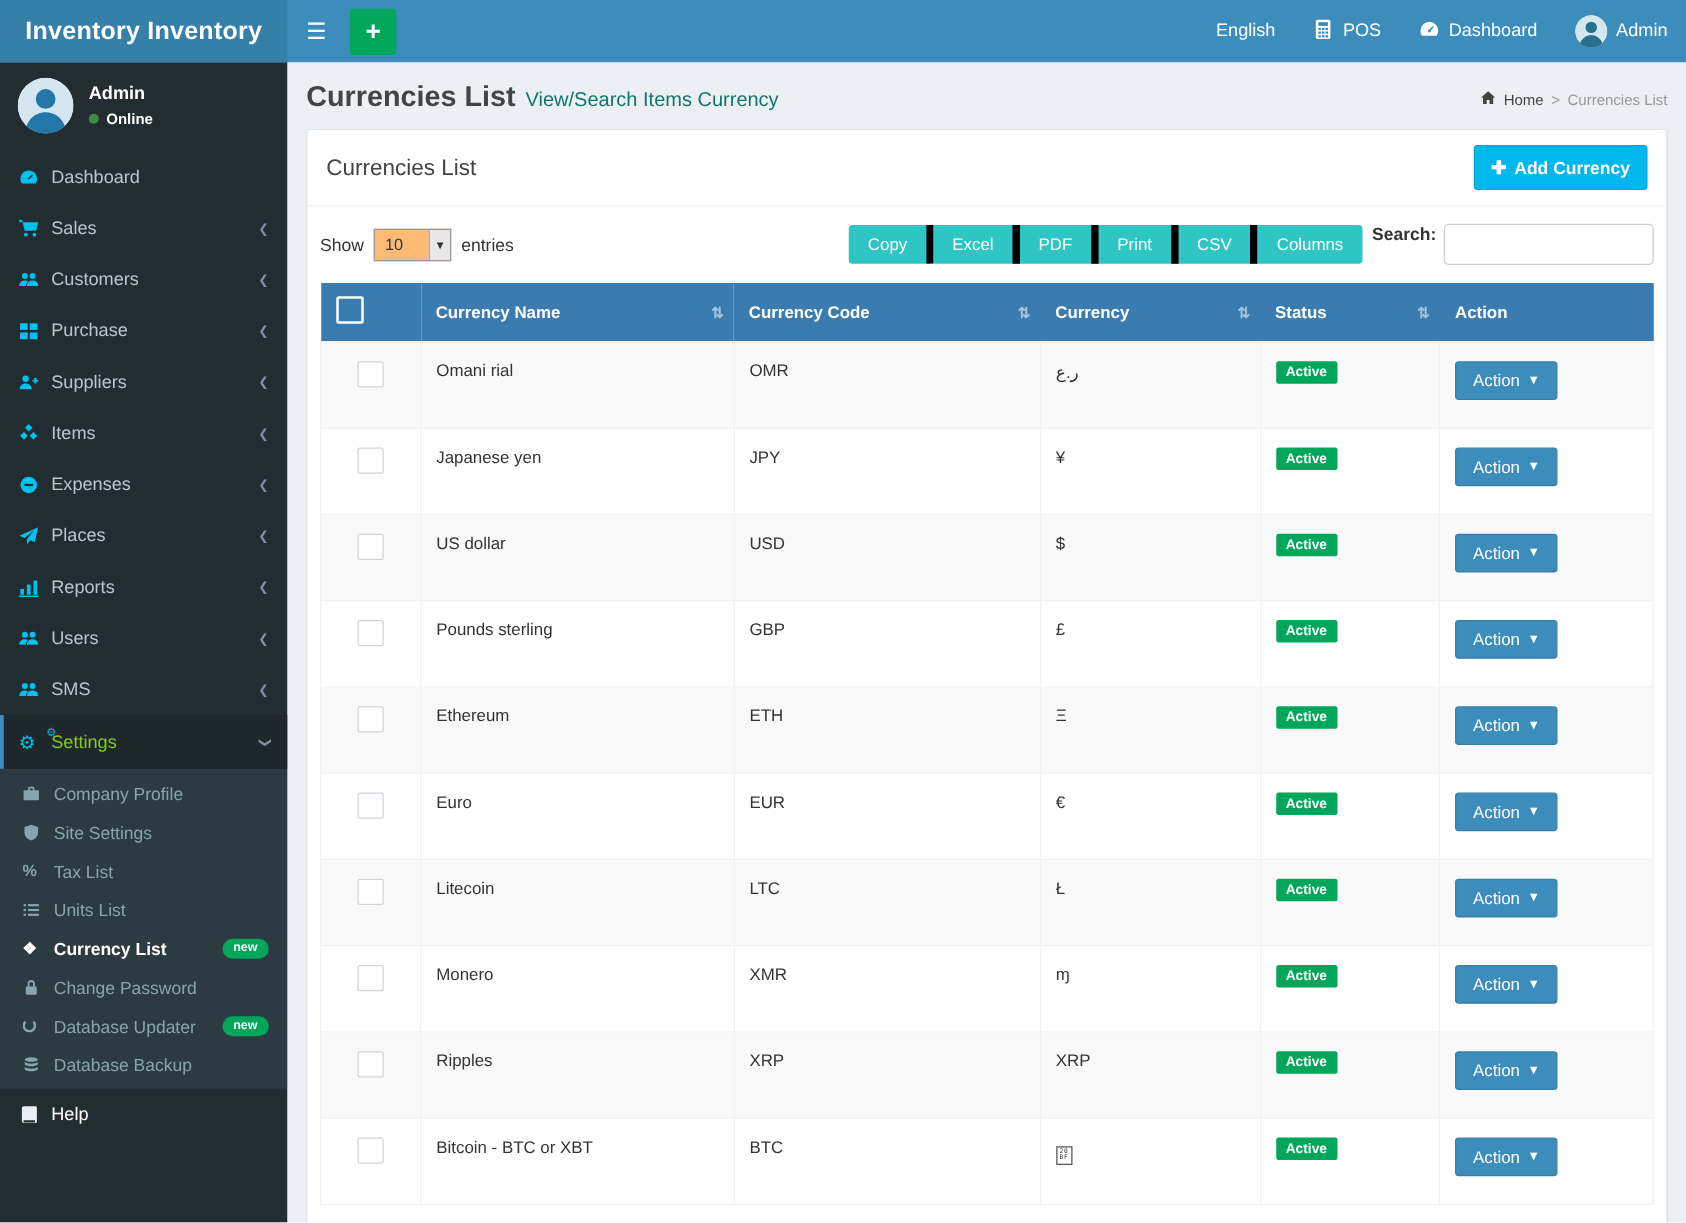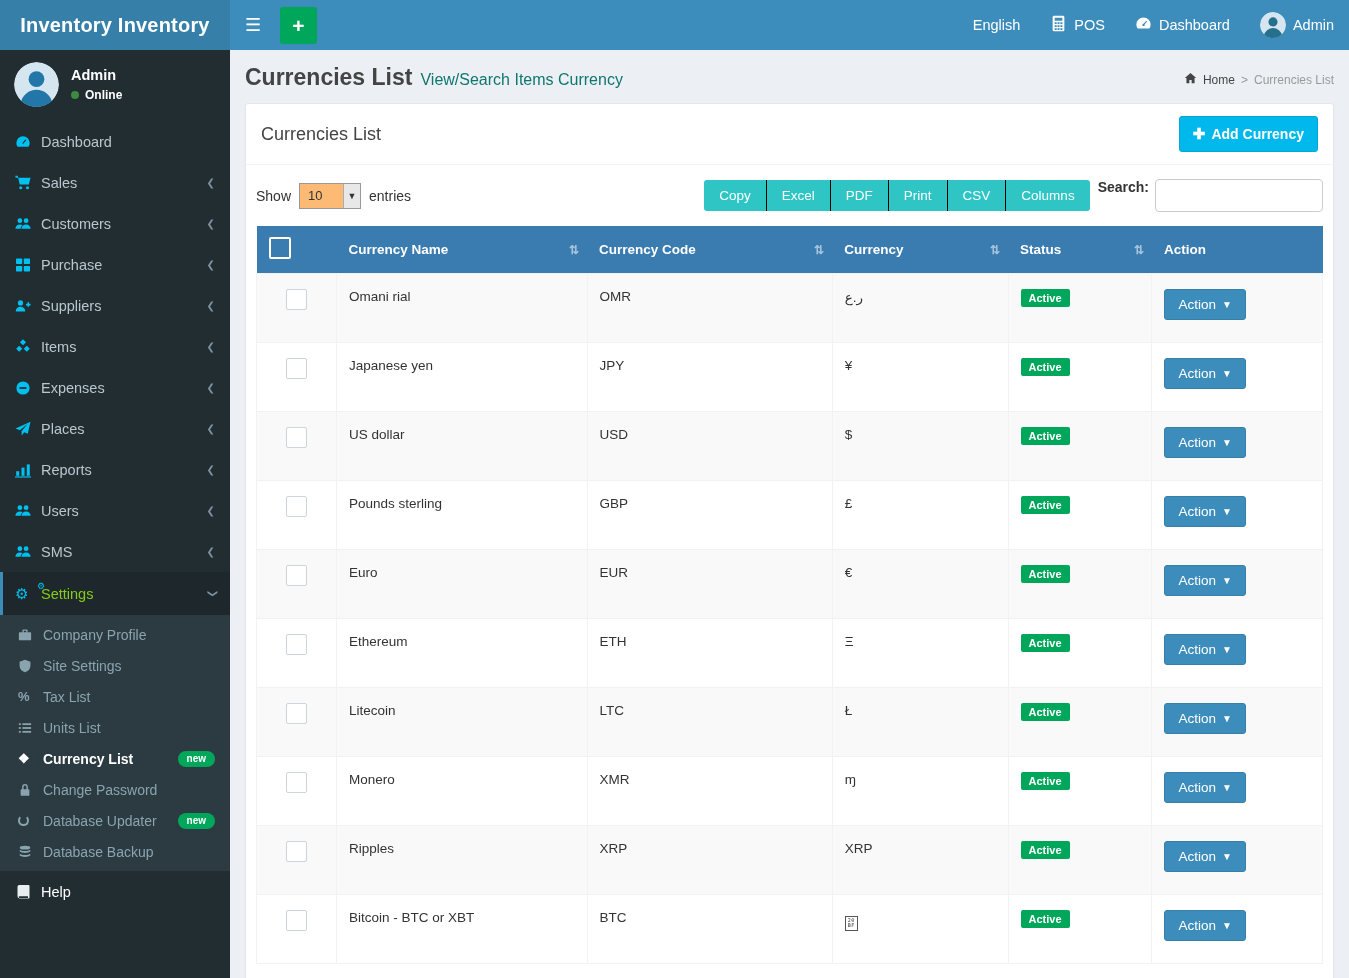--- a/index.html
+++ b/index.html
@@ -76,21 +76,21 @@
   .add-btn .plus { font-size:15px; font-weight:bold; }
 
   
   .toolbar { display:flex; align-items:center; padding:14px 10px 12px 10px; }
   .show-group { display:flex; align-items:center; gap:8px; font-size:14px; color:#333; }
   .fake-select { width:62px; height:26px; border:1px solid #999; background:#fdba74; display:flex; align-items:stretch; cursor:pointer; }
   .fs-value { flex:1; display:flex; align-items:center; padding-left:8px; font-size:13px; }
   .fs-arrow { width:17px; background:#e8e8e8; border-left:1px solid #adadad; display:flex; align-items:center; justify-content:center; font-size:9px; color:#333; }
   .export-group { display:flex; margin-left:auto; }
   .exp-btn { background:#2fc5c5; color:#fff; border:none; padding:8px 15px; font-size:13.5px; cursor:pointer;
-             border-right:1px solid #000000; }
+             border-right:6px solid #000000; }
   .exp-btn:first-child { border-radius:3px 0 0 3px; }
   .exp-btn:last-child { border-right:none; border-radius:0 3px 3px 0; }
   .search-group { display:flex; align-items:flex-start; gap:6px; margin-left:8px; }
   .search-label { font-weight:bold; font-size:14px; }
   .search-input { width:168px; height:33px; border:1px solid #ccc; border-radius:4px; padding:0 8px; font-size:13px; outline:none; }
 
   
   table.dt { width:calc(100% - 20px); margin:2px 10px 0; border-collapse:collapse; font-size:13.5px; }
   .dt thead th { background:#3a7cb0; color:#fff; font-weight:bold; text-align:left; padding:11px 12px;
                  position:relative; font-size:13.5px; cursor:pointer; }
@@ -504,34 +504,34 @@
             <td>GBP</td>
             <td>£</td>
             <td><span class="badge">Active</span></td>
             <td><button class="act">
                   <span>Action</span>
                   <span class="caret">▼</span>
                 </button></td>
           </tr>
           <tr>
             <td class="c-check"><span class="cb"></span></td>
+            <td>Ethereum</td>
+            <td>ETH</td>
+            <td>Ξ</td>
+            <td><span class="badge">Active</span></td>
+            <td><button class="act">
+                  <span>Action</span>
+                  <span class="caret">▼</span>
+                </button></td>
+          </tr>
+          <tr>
+            <td class="c-check"><span class="cb"></span></td>
             <td>Euro</td>
             <td>EUR</td>
             <td>€</td>
-            <td><span class="badge">Active</span></td>
-            <td><button class="act">
-                  <span>Action</span>
-                  <span class="caret">▼</span>
-                </button></td>
-          </tr>
-          <tr>
-            <td class="c-check"><span class="cb"></span></td>
-            <td>Ethereum</td>
-            <td>ETH</td>
-            <td>Ξ</td>
             <td><span class="badge">Active</span></td>
             <td><button class="act">
                   <span>Action</span>
                   <span class="caret">▼</span>
                 </button></td>
           </tr>
           <tr>
             <td class="c-check"><span class="cb"></span></td>
             <td>Litecoin</td>
             <td>LTC</td>

